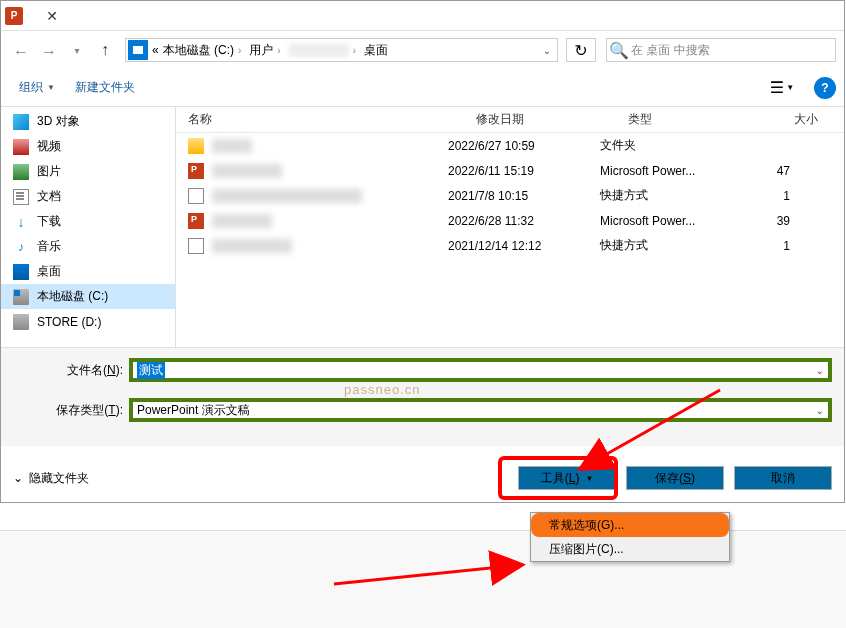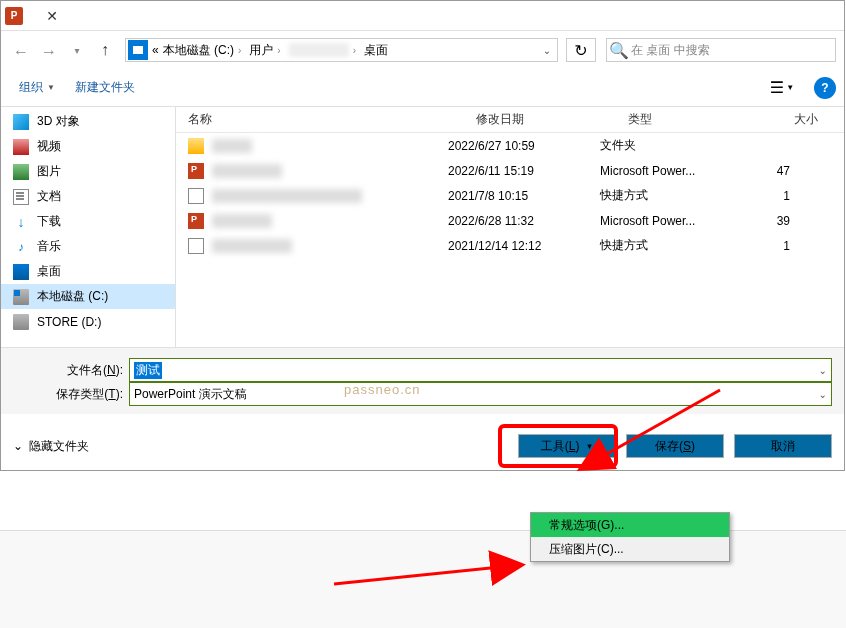--- a/index.html
+++ b/index.html
@@ -59,43 +59,43 @@
     .fl-row { height: 25px; display: flex; align-items: center; font-size: 12px; }
     .fl-row .file-icon { width: 16px; height: 16px; margin-left: 12px; margin-right: 8px; }
     .fi-folder { background: linear-gradient(#ffe082,#ffb300); }
     .fi-ppt { background: #c43e1c; position: relative; }
     .fi-ppt::after { content:"P"; color:#fff; font-size:9px; position:absolute; left:3px; top:1px; font-weight:bold; }
     .fi-lnk { background: #fff; border: 1px solid #888; }
     .fl-row .blur-name { height: 14px; background: #ddd; filter: blur(3px); }
     .fl-name-wrap { width: 272px; display: flex; align-items: center; }
     
     .bottom { border-top: 1px solid #e0e0e0; padding: 10px 12px 8px; background: #f5f5f5; }
-    .form-row { display: flex; align-items: center; margin-bottom: 0; }
+    .form-row { display: flex; align-items: center; margin-bottom: 16px; }
     .form-label { width: 116px; text-align: right; font-size: 12px; padding-right: 6px; }
     .form-label u { text-decoration: underline; }
-    .form-input { flex: 1; height: 24px; border: 1px solid #4d7c0f; background: #fff; font-size: 12px; padding: 0 4px; display: flex; align-items: center; position: relative; }
+    .form-input { flex: 1; height: 24px; border: 4px solid #4d7c0f; background: #fff; font-size: 12px; padding: 0 4px; display: flex; align-items: center; position: relative; }
     .form-input .sel { background: #0078d7; color: #fff; padding: 0 2px; }
     .form-input .dd { position: absolute; right: 4px; color: #555; font-size: 10px; }
     .meta-row { display: flex; align-items: center; font-size: 12px; padding-left: 60px; gap: 8px; margin-top: 8px; }
     .meta-label { color: #333; }
     .meta-blur { width: 60px; height: 14px; background: #ddd; filter: blur(2px); }
     .meta-label2 { margin-left: 180px; }
     .meta-link { color: #0066cc; }
     
     .action-row { display: flex; align-items: center; padding: 20px 12px 12px; }
     .hide-folders { font-size: 12px; display: flex; align-items: center; gap: 6px; }
     .action-spacer { flex: 1; }
     .btn { width: 98px; height: 24px; border: 1px solid #aaa; background: #0369a1; font-size: 12px; display: flex; align-items: center; justify-content: center; margin-left: 10px; }
     .btn .caret { font-size: 8px; margin-left: 6px; }
     .tools-wrap { position: relative; }
     .tools-highlight { position: absolute; left: -10px; top: -10px; width: 120px; height: 44px; border: 4px solid #ff0000; border-radius: 6px; pointer-events: none; }
     
     .dropdown { position: absolute; width: 200px; background: #f0f0f0; border: 1px solid #999; box-shadow: 2px 2px 4px rgba(0,0,0,0.3); left: 530px; top: 512px; }
     .dd-item { height: 24px; display: flex; align-items: center; font-size: 12px; padding-left: 18px; }
-    .dd-item.hl { background: #22c55e; }
+    .dd-item.hl { background: #f97316; border-radius: 8px; }
     
     .arrow-svg { position: absolute; pointer-events: none; }
     .watermark { position: absolute; left: 344px; top: 382px; color: #b8935f; font-size: 13px; opacity: 0.7; letter-spacing: 1px; }
     
     .below-bg { position: absolute; left: 0; top: 530px; width: 846px; height: 100px; background: #f8f8f8; border-top: 1px solid #ddd; z-index: -1; }
   </style>
 </head>
 <body>
 
 <div class="below-bg"></div>

